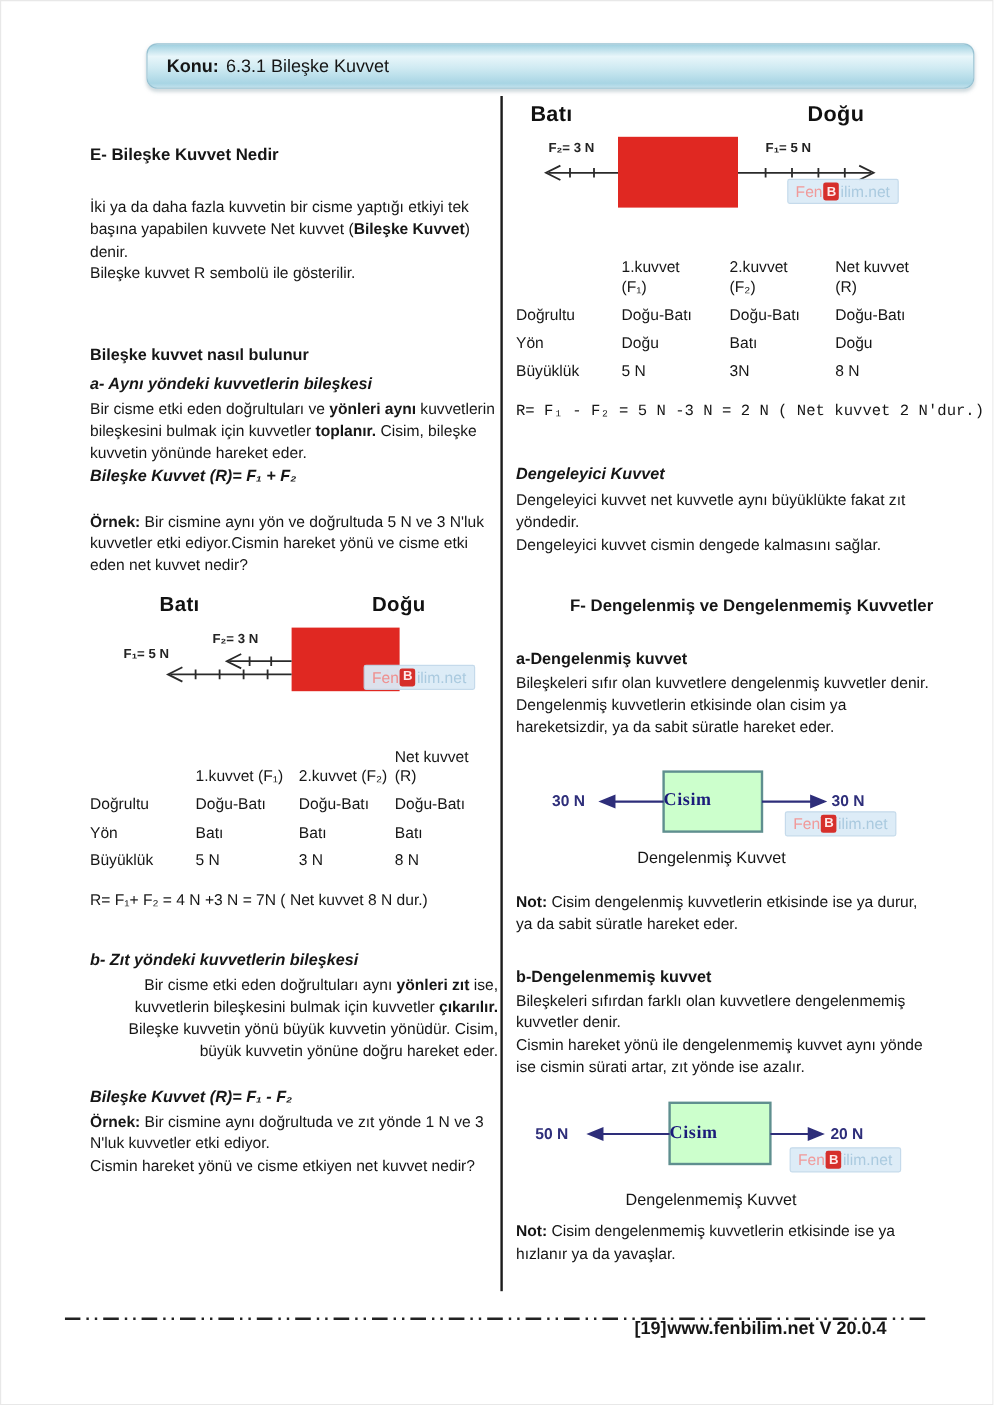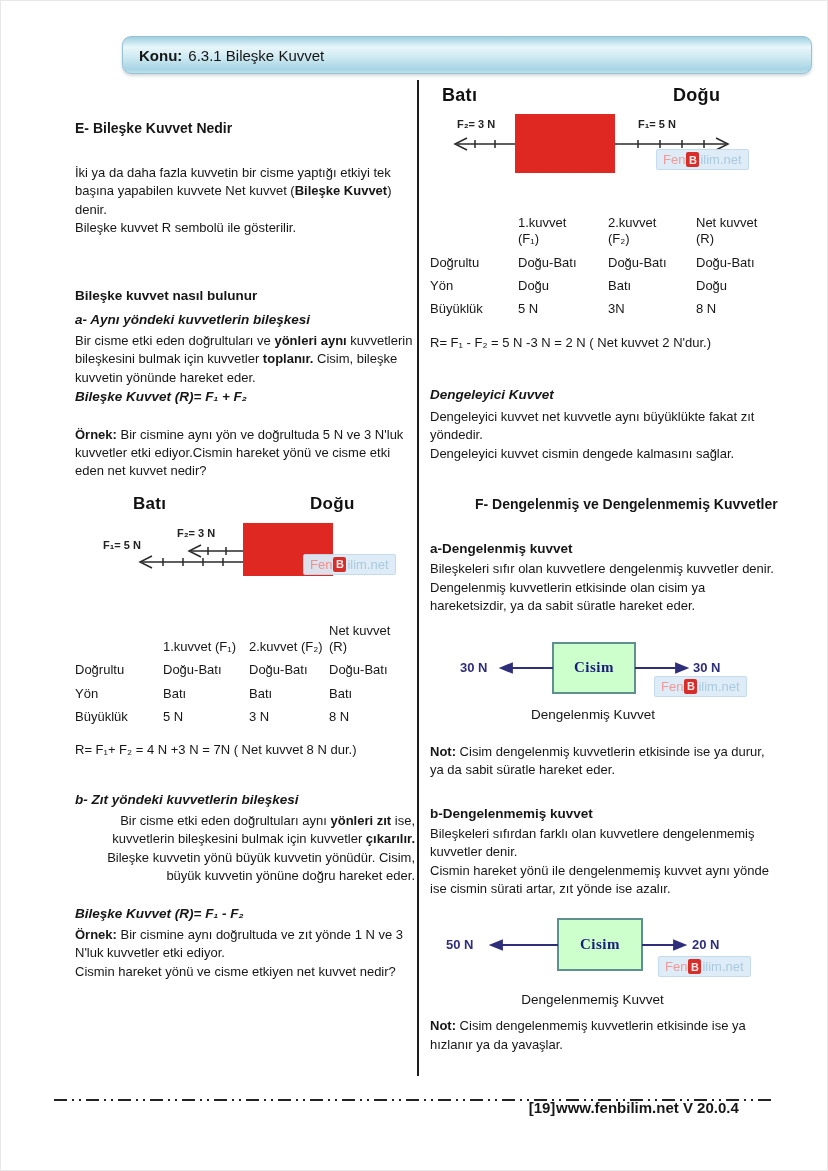--- a/index.html
+++ b/index.html
@@ -35,21 +35,21 @@
   .bi { font-weight:bold; font-style:italic; }
   .h-main { font-size:14px; font-weight:bold; margin:0; }
   .h-sub  { font-size:13.5px; font-weight:bold; margin:0; }
 
   
   .diagram { position:relative; }
   .dirlabel { position:absolute; font-weight:800; font-size:17px; color:#111; letter-spacing:0.3px; }
   .flabel { position:absolute; font-weight:bold; font-size:11px; color:#222; white-space:nowrap; }
   .forceval { position:absolute; font-weight:bold; font-size:13px; color:#2e2e7a; white-space:nowrap; }
   .cisim-label {
-    position:absolute; text-align:center; font-family:"Liberation Serif","DejaVu Serif",serif;
+    position:absolute; text-align:left; font-family:"Liberation Serif","DejaVu Serif",serif;
     font-weight:bold; font-size:15px; color:#1b1b7a; letter-spacing:0.5px;
   }
   .caption { position:absolute; font-size:13.5px; color:#161616; text-align:center; }
 
   
   .watermark {
     position:absolute; display:inline-flex; align-items:center;
     background:#dcebf7; border:1px solid #c2d9ea; border-radius:2px;
     padding:2px 6px; font-size:13px; white-space:nowrap; opacity:0.95;
   }
@@ -212,21 +212,21 @@
     <div class="cell">Doğu</div>
     <div class="cell">Batı</div>
     <div class="cell">Doğu</div>
 
     <div class="cell">Büyüklük</div>
     <div class="cell">5 N</div>
     <div class="cell">3N</div>
     <div class="cell">8 N</div>
   </div>
 
-  <p class="result" style="margin-top:17px;">R= F₁ - F₂ = 5 N -3 N = 2 N ( Net kuvvet 2 N'dur.)</p>
+  <p class="result" style="margin-top:17px;font-family:Liberation Mono, monospace;">R= F₁ - F₂ = 5 N -3 N = 2 N ( Net kuvvet 2 N'dur.)</p>
 
   <p class="bi" style="margin-top:32px; font-size:13.5px;">Dengeleyici Kuvvet</p>
   <p style="margin-top:4px;">Dengeleyici kuvvet net kuvvetle aynı büyüklükte fakat zıt yöndedir.</p>
   <p>Dengeleyici kuvvet cismin dengede kalmasını sağlar.</p>
 
   <p class="h-main" style="margin-top:32px;padding-left:45px;">F- Dengelenmiş ve Dengelenmemiş Kuvvetler</p>
 
   <p class="h-sub" style="margin-top:24px;">a-Dengelenmiş kuvvet</p>
   <p style="margin-top:2px;">Bileşkeleri sıfır olan kuvvetlere dengelenmiş kuvvetler denir.</p>
   <p>Dengelenmiş kuvvetlerin etkisinde olan cisim ya hareketsizdir, ya da sabit süratle hareket eder.</p>

